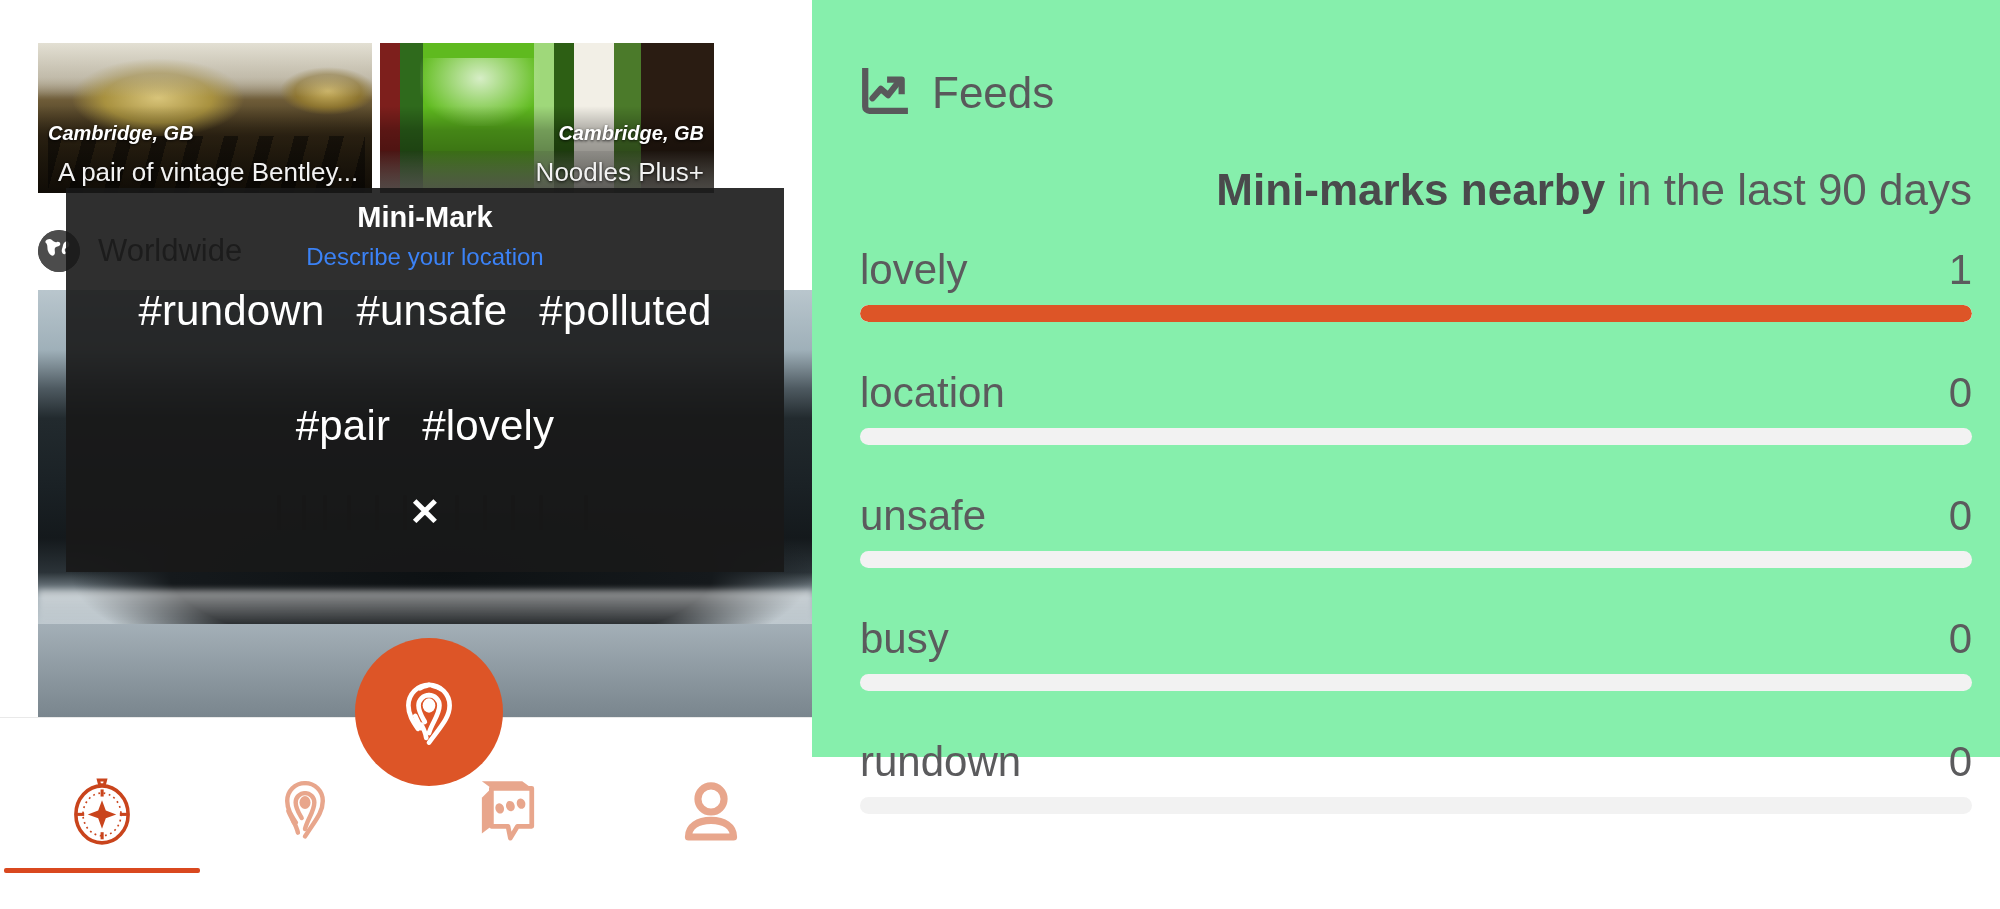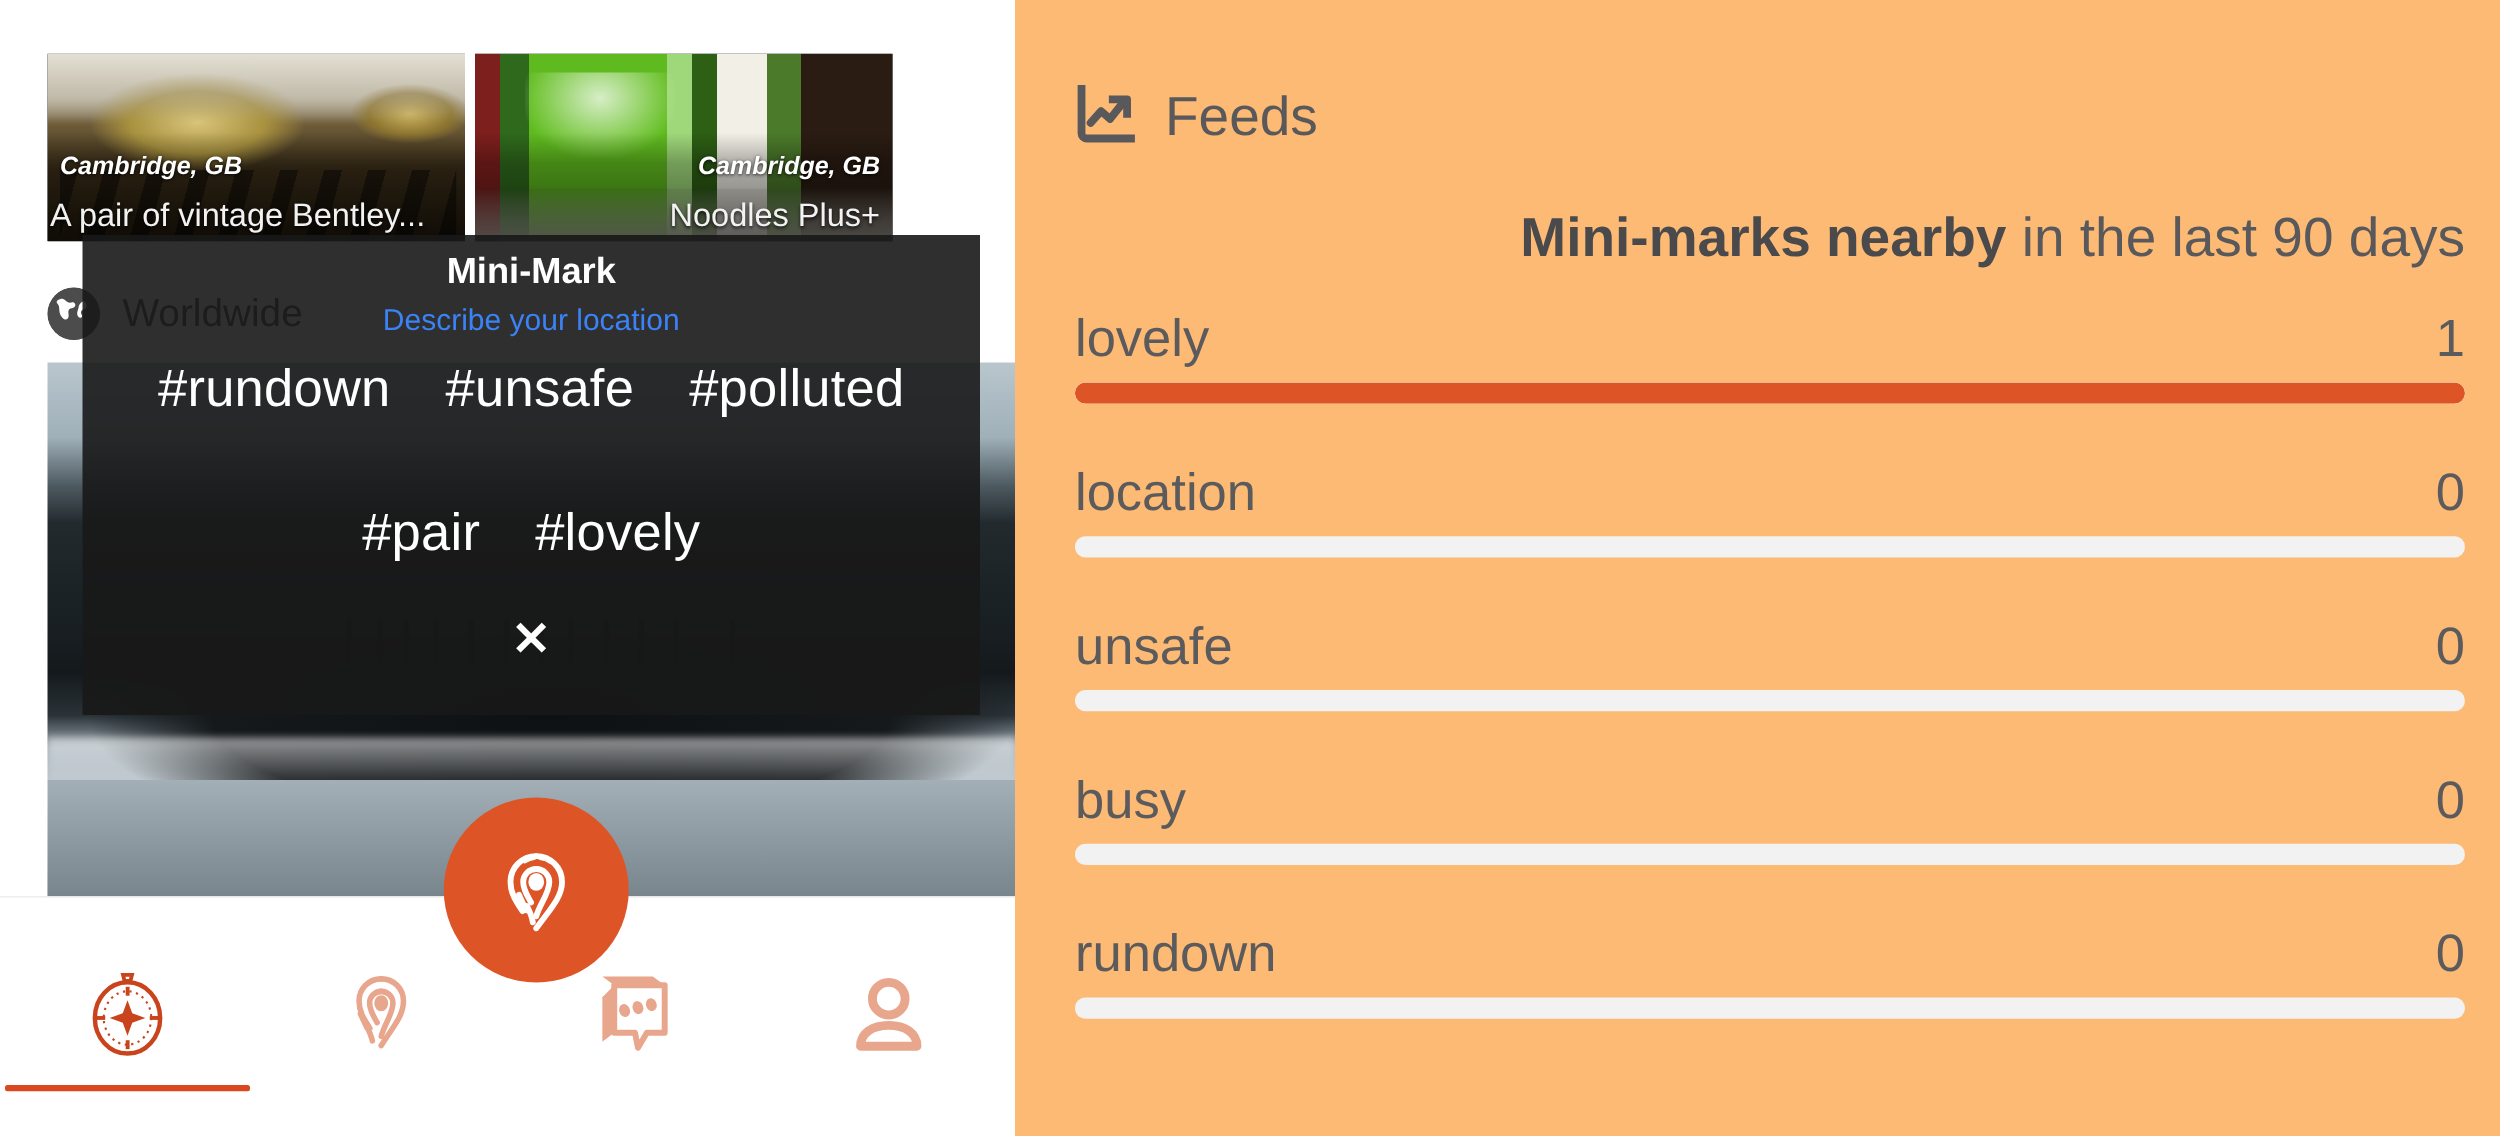--- a/index.html
+++ b/index.html
@@ -69,21 +69,21 @@
     position:absolute;left:0;right:0;bottom:0;height:58%;
     background:linear-gradient(180deg, rgba(0,0,0,0) 0%, rgba(0,0,0,.28) 28%, rgba(0,0,0,.55) 100%);
   }
   .card .cap-loc{
     position:absolute;left:10px;bottom:48px;
     font-style:italic;font-weight:700;font-size:20px;color:#fff;
     text-shadow:0 1px 3px rgba(0,0,0,.8);
     white-space:nowrap;
   }
   .card .cap-title{
-    position:absolute;left:2px;bottom:5px;
+    position:absolute;left:20px;bottom:5px;
     font-size:26px;color:#f2f2f2;white-space:nowrap;
     text-shadow:0 1px 3px rgba(0,0,0,.8);
   }
   .card.right .cap-loc,.card.right .cap-title{left:auto;right:10px;}
 
   
   .ww-row{
     position:absolute;left:38px;top:218px;
     height:66px;display:flex;align-items:center;gap:18px;
   }
@@ -134,21 +134,21 @@
   .modal .m-title{
     position:absolute;left:0;right:0;top:13px;
     text-align:center;font-weight:700;font-size:29px;color:#fff;
   }
   .modal .m-sub{
     position:absolute;left:0;right:0;top:55px;
     text-align:center;font-size:24px;color:#3b82f6;
   }
   .tagrow{
     position:absolute;left:0;right:0;display:flex;justify-content:center;
-    gap:44px;
+    gap:32px;
   }
   .tagrow.r1{top:99px;}
   .tagrow.r2{top:214px;}
   .tag{
     font-size:42px;color:#ffffff;letter-spacing:.2px;cursor:pointer;
     background:none;border:0;padding:0;font-family:inherit;
   }
   .m-close{
     position:absolute;left:0;right:0;top:305px;text-align:center;
     font-size:38px;font-weight:700;color:#fff;line-height:1;cursor:pointer;
@@ -173,21 +173,21 @@
     display:flex;align-items:center;justify-content:center;
     cursor:pointer;background:none;border:0;padding:0;
   }
   .navitem .ind{
     position:absolute;bottom:36px;left:50%;transform:translateX(-50%);
     width:196px;height:5px;background:#D9481F;border-radius:2px;
   }
 
   
   .feeds{
-    flex:1 1 auto;position:relative;background:#fdba74;height:909px;
+    flex:1 1 auto;position:relative;background:#86efac;height:757px;
     padding:0 28px 0 48px;box-sizing:border-box;
   }
   .feeds-head{
     display:flex;align-items:center;gap:22px;
     padding-top:66px;
   }
   .feeds-head .ftitle{font-size:44px;color:#59595b;}
   .feeds-sub{
     margin-top:48px;font-size:44px;color:#59595b;line-height:1;
     white-space:nowrap;

